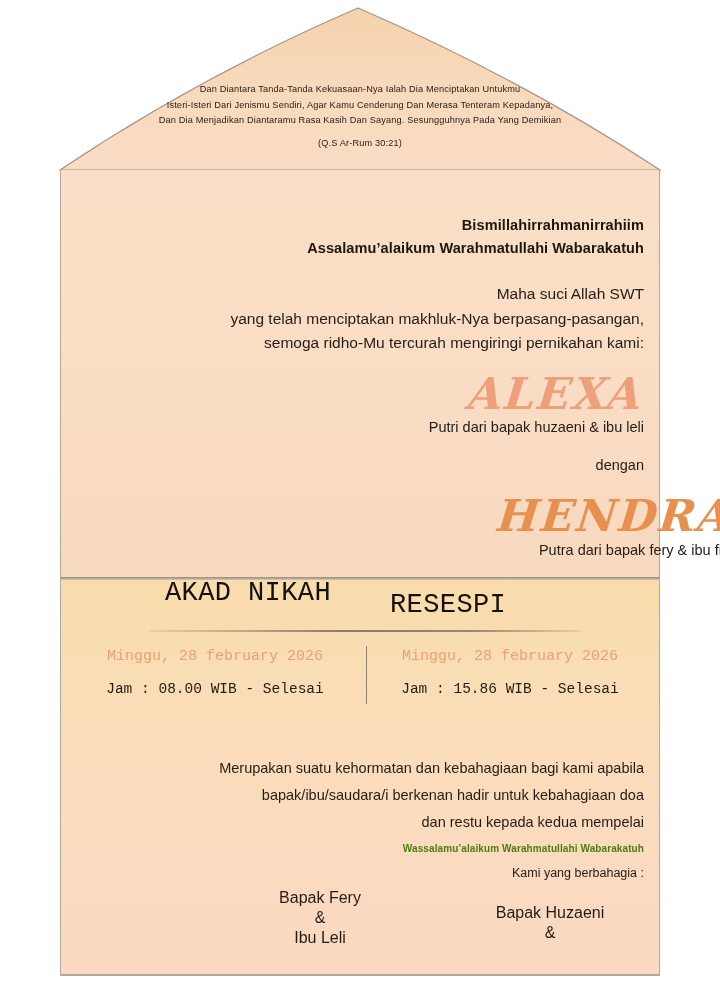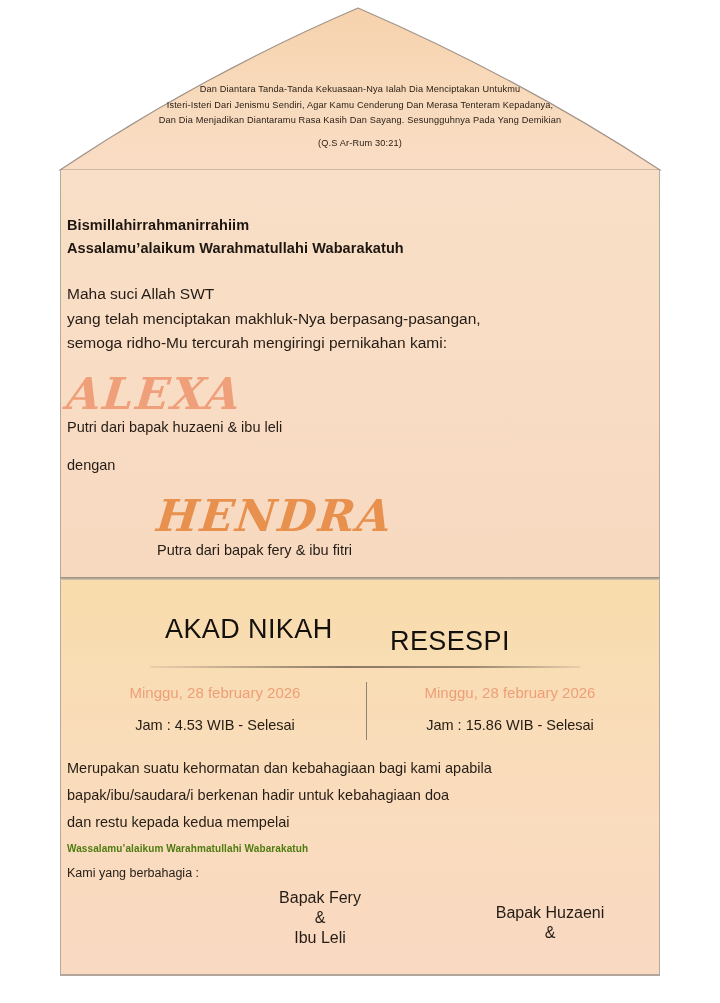--- a/index.html
+++ b/index.html
@@ -83,23 +83,23 @@
     letter-spacing: 0.15px;
   }
   #verse .verse-ref {
     display: block;
     margin-top: 7px;
   }
 
   
   .layer {
     position: absolute;
-    left: 67px;
-    width: 600px;
-    text-align: left;
+    left: 44px;
+    width: 600px;
+    text-align: right;
   }
 
   #salam {
     top: 214px;
     font-size: 14.5px;
     font-weight: bold;
     line-height: 23px;
     color: #1d1610;
     letter-spacing: 0.1px;
   }
@@ -142,23 +142,24 @@
     top: 542px;
     font-size: 14.5px;
     color: #241c15;
     padding-left: 90px;
   }
 
   
   #events {
     position: absolute;
     left: 60px;
-    top: 606px;
+    top: 570px;
     width: 612px;
     height: 130px;
+    font-family: Liberation Mono, monospace;
   }
   .event-heading {
     position: absolute;
     font-size: 27px;
     color: #14100c;
     letter-spacing: 0.4px;
     font-weight: normal;
   }
   #akad-heading { left: 105px; top: 8px; }
   #resepsi-heading { left: 330px; top: 20px; }
@@ -295,21 +296,21 @@
 
   <div id="events">
     <div class="event-heading" id="akad-heading">AKAD NIKAH</div>
     <div class="event-heading" id="resepsi-heading">RESESPI</div>
 
     <div id="events-rule"></div>
     <div id="event-vrule"></div>
 
     <div class="event-col" id="akad-col">
       <div class="event-date">Minggu, 28 february 2026</div>
-      <div class="event-time">Jam : 4.53 WIB - Selesai</div>
+      <div class="event-time">Jam : 08.00 WIB - Selesai</div>
     </div>
 
     <div class="event-col" id="resepsi-col">
       <div class="event-date">Minggu, 28 february 2026</div>
       <div class="event-time">Jam : 15.86 WIB - Selesai</div>
     </div>
   </div>
 
   <div class="layer" id="closing">
     <div>Merupakan suatu kehormatan dan kebahagiaan bagi kami apabila</div>

